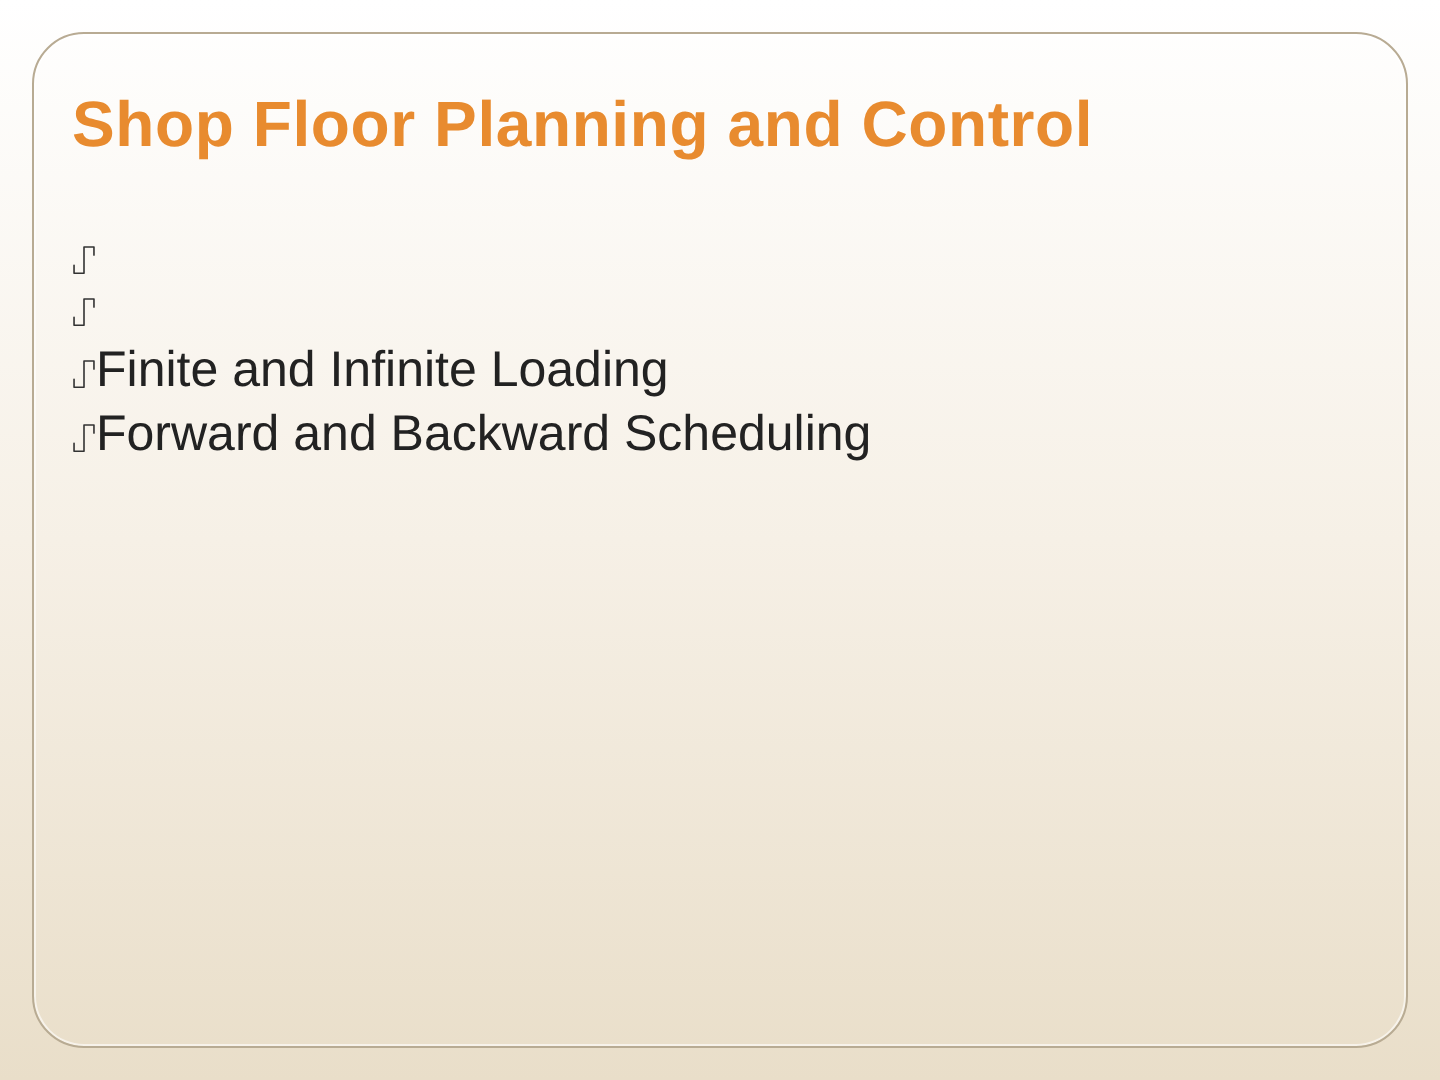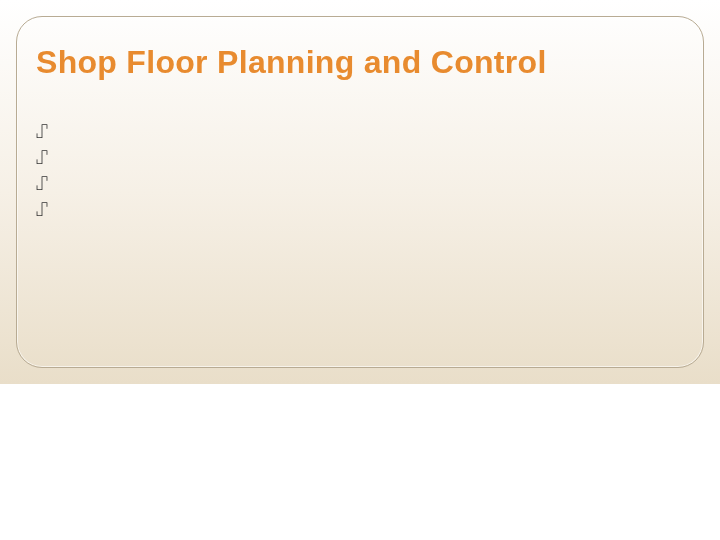--- a/index.html
+++ b/index.html
@@ -5,21 +5,21 @@
   html, body {
     margin: 0;
     padding: 0;
     width: 720px;
     height: 540px;
     background: #ffffff;
   }
   .slide {
     position: relative;
     width: 720px;
-    height: 384px;
+    height: 540px;
     background: linear-gradient(180deg, #ffffff 0%, #f6f0e6 50%, #e9dec9 100%);
     box-sizing: border-box;
   }
   .frame {
     position: absolute;
     top: 16px;
     left: 16px;
     right: 16px;
     bottom: 16px;
     border: 1px solid #b8ab93;
@@ -72,18 +72,20 @@
 
   <div class="body">
     <div class="item">
       <span class="bullet">⑀</span>
     </div>
     <div class="item">
       <span class="bullet">⑀</span>
     </div>
     <div class="item">
       <span class="bullet">⑀</span>
+      <span>Finite and Infinite Loading</span>
     </div>
     <div class="item">
       <span class="bullet">⑀</span>
+      <span>Forward and Backward Scheduling</span>
     </div>
   </div>
 </div>
 
 </body></html>

